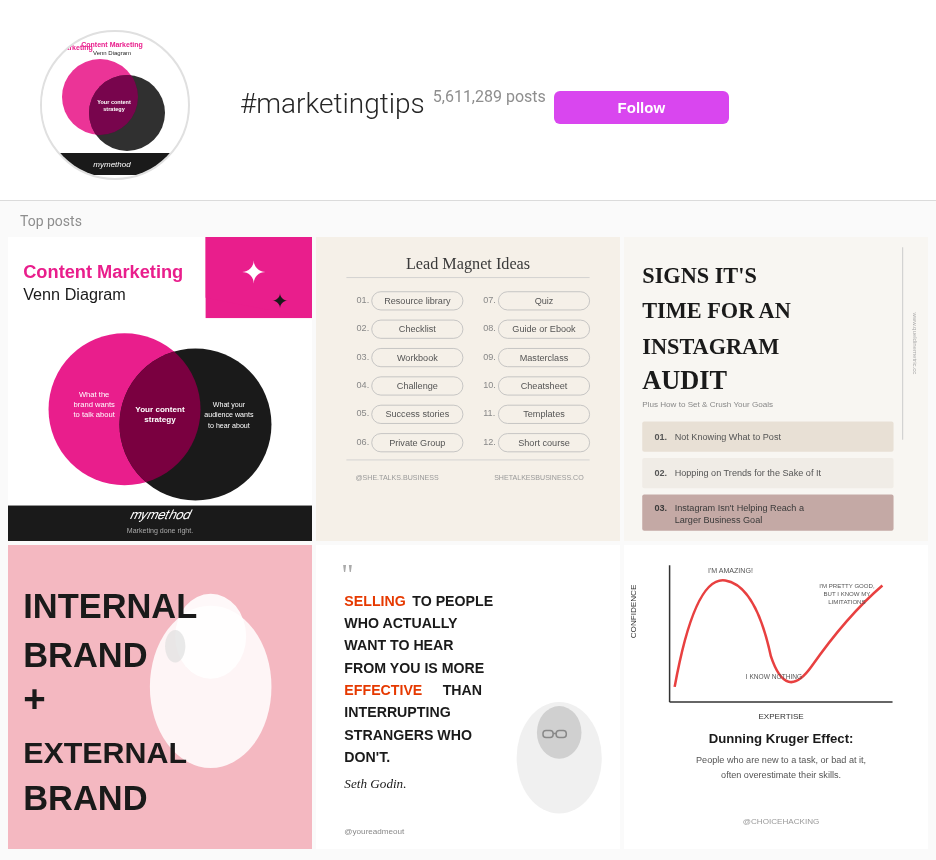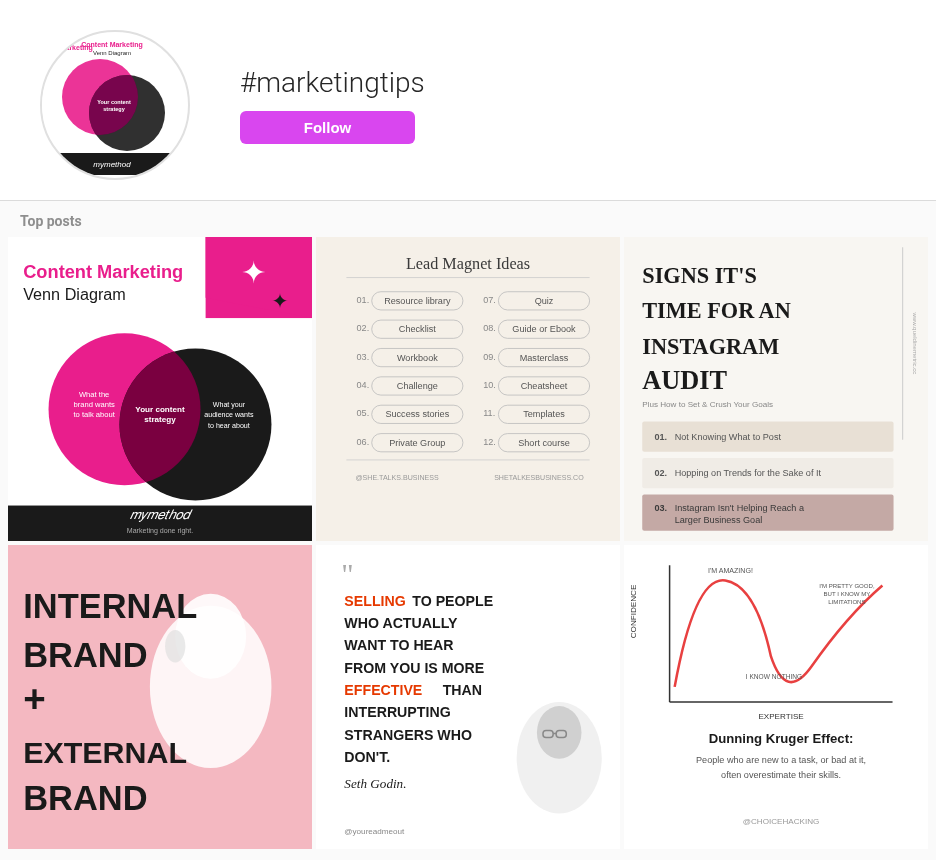--- a/index.html
+++ b/index.html
@@ -32,21 +32,21 @@
       margin-right: 50px;
     }
 
     .venn-svg {
       width: 140px;
       height: 140px;
     }
 
     .profile-info {
       display: flex;
-      flex-direction: column;
+      flex-direction: row;
       gap: 8px;
     }
 
     .hashtag-title {
       font-size: 28px;
       font-weight: 300;
       color: #262626;
     }
 
     .posts-count {
@@ -71,21 +71,20 @@
       height: 1px;
       background: #dbdbdb;
       margin: 0 0 0 0;
     }
 
     .top-posts-label {
       padding: 12px 12px 8px 12px;
       font-size: 14px;
       color: #8e8e8e;
       background: #fafafa;
-      font-weight: bold;
     }
 
     .grid-section {
       padding: 0 8px 8px 8px;
     }
 
     .grid {
       display: grid;
       grid-template-columns: repeat(3, 1fr);
       gap: 4px;
@@ -168,20 +167,21 @@
       <text x="70" y="12" text-anchor="middle" fill="#e91e8c" font-size="7" font-weight="bold" font-family="sans-serif">Content Marketing</text>
       <text x="70" y="20" text-anchor="middle" fill="#262626" font-size="6" font-family="sans-serif">Venn Diagram</text>
 
       <rect x="0" y="118" width="140" height="22" fill="#1a1a1a"></rect>
       <text x="70" y="132" text-anchor="middle" fill="white" font-size="8" font-family="sans-serif" font-style="italic">mymethod</text>
     </svg>
   </div>
 
   <div class="profile-info">
     <h1 class="hashtag-title">#marketingtips</h1>
+    <p class="posts-count">5,611,289 posts</p>
     <button class="follow-btn">Follow</button>
   </div>
 </div>
 
 <div class="section-divider"></div>
 
 <div class="section-header">
   <p class="top-posts-label">Top posts</p>
 </div>
 

